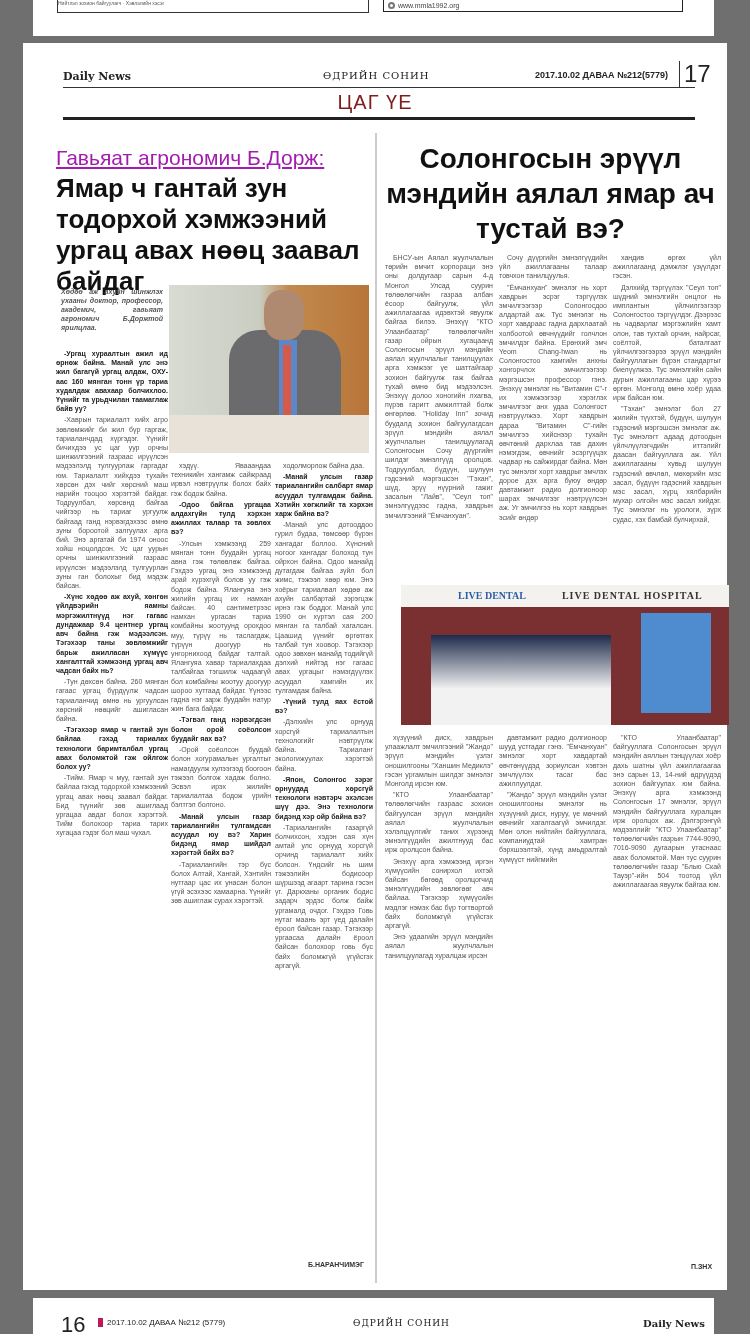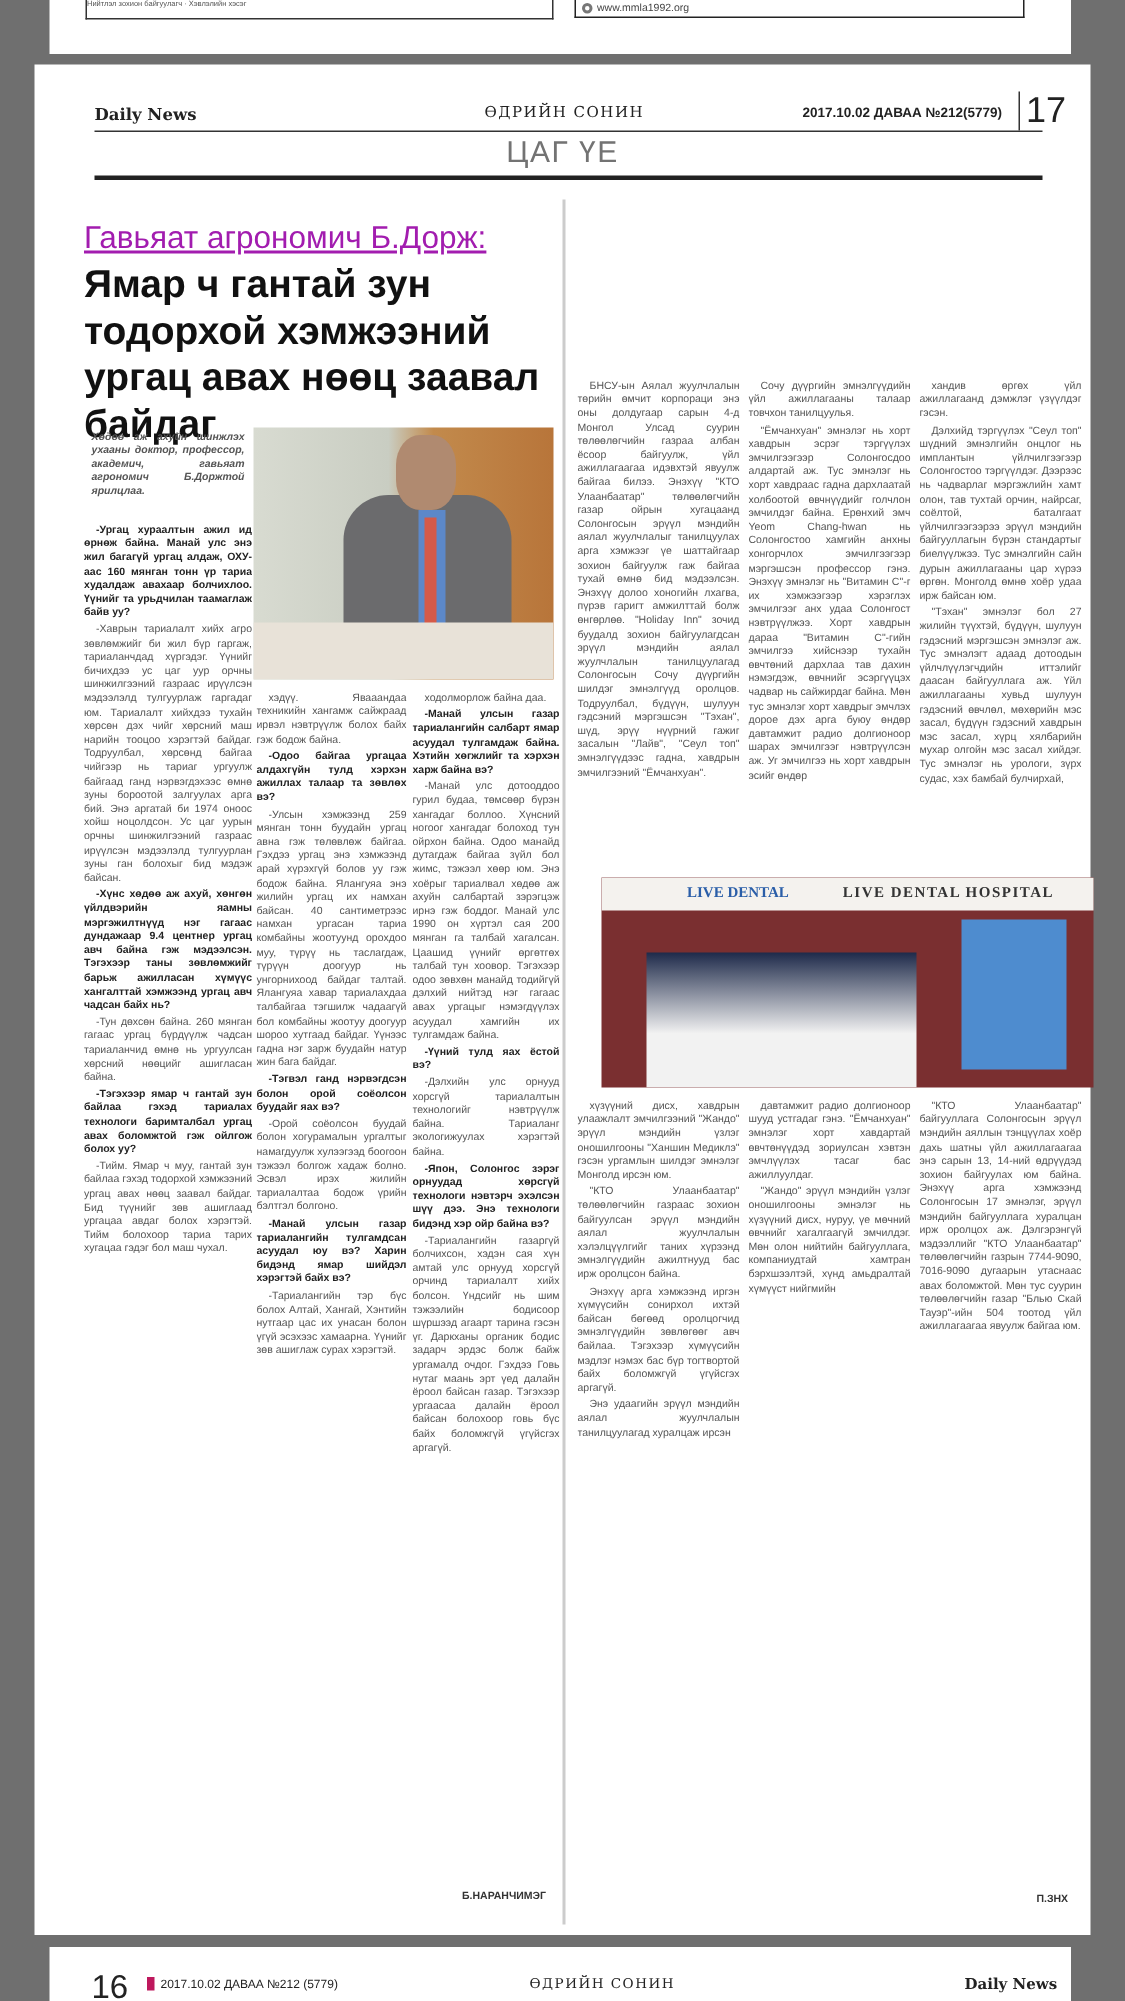--- a/index.html
+++ b/index.html
@@ -8,21 +8,21 @@
   .prev-box-l { position:absolute; left:24px; top:0; width:310px; height:12px; border:1px solid #333; border-top:none; font-size:5px; color:#555; overflow:hidden; }
   .prev-box-r { position:absolute; left:350px; top:0; width:300px; height:12px; border:1px solid #222; border-top:none; font-size:7px; color:#444; padding-left:14px; box-sizing:border-box; line-height:12px;}
   .prev-box-r .dot { position:absolute; left:4px; top:2px; width:7px; height:7px; border:2px solid #777; border-radius:50%; box-sizing:border-box; }
   .page { position:absolute; left:23px; top:43px; width:704px; height:1247px; background:#fff; }
   .next-page { position:absolute; left:33px; top:1298px; width:681px; height:40px; background:#fff; }
   .masthead { position:absolute; left:40px; top:18px; width:632px; height:26px; border-bottom:1px solid #333; }
   .mh-daily { position:absolute; left:0; top:9px; font-family:"DejaVu Serif", serif; font-weight:bold; font-size:11px; color:#222; }
   .mh-title { position:absolute; left:260px; top:9px; font-family:"DejaVu Serif", serif; font-size:10px; letter-spacing:1px; color:#222; }
   .mh-date { position:absolute; left:472px; top:9px; font-size:9px; font-weight:bold; color:#222; }
   .mh-page { position:absolute; left:616px; top:0; font-size:24px; color:#222; border-left:1px solid #333; padding-left:4px; line-height:26px; }
-  .section-title { position:absolute; left:0; top:48px; width:704px; text-align:center; font-size:20px; color:#737373; letter-spacing:1px; }
+  .section-title { position:absolute; left:0; top:48px; width:704px; text-align:center; font-size:20px; color:#7f1d1d; letter-spacing:1px; }
   .section-rule { position:absolute; left:40px; top:74px; width:632px; height:3px; background:#222; }
   .lh { position:absolute; left:33px; top:98px; width:315px; font-size:26px; font-weight:bold; line-height:31px; color:#111; }
   .lh .kicker { font-weight:normal; font-size:21px; text-decoration:underline; color:#a21caf; }
   .rh { position:absolute; left:360px; top:98px; width:335px; text-align:center; font-size:28px; font-weight:bold; line-height:35px; color:#111; }
   .vrule { position:absolute; left:352px; top:90px; width:2px; height:1150px; background:#ccc; }
   .lead { position:absolute; left:38px; top:244px; width:102px; font-size:7px; font-style:italic; font-weight:bold; color:#555; text-align:justify; line-height:9px; }
   .photo1 { position:absolute; left:146px; top:242px; width:200px; height:168px; background:linear-gradient(90deg,#d8dbd1 0%,#c9cdc2 45%,#c28a4c 60%,#b8753a 100%); overflow:hidden; }
   .photo1 .suit { position:absolute; left:60px; top:45px; width:112px; height:120px; background:#6b6b6d; border-radius:30px 30px 0 0; }
   .photo1 .head { position:absolute; left:95px; top:5px; width:40px; height:50px; background:#b08a70; border-radius:40%; }
   .photo1 .shirt { position:absolute; left:110px; top:55px; width:18px; height:100px; background:#5c88c9; }
@@ -58,20 +58,21 @@
     <span class="mh-page">17</span>
   </div>
   <div class="section-title">ЦАГ ҮЕ</div>
   <div class="section-rule"></div>
 
   <div class="lh">
     <span class="kicker">Гавьяат агрономич Б.Дорж:</span>
     <span>Ямар ч гантай зун тодорхой хэмжээний ургац авах нөөц заавал байдаг</span>
   </div>
   <div class="vrule"></div>
+  <div class="rh">Солонгосын эрүүл мэндийн аялал ямар ач тустай вэ?</div>
 
   <div class="lead">Хөдөө аж ахуйн шинжлэх ухааны доктор, профессор, академич, гавьяат агрономич Б.Доржтой ярилцлаа.</div>
   <div class="photo1">
     <div class="suit"></div>
       <div class="head"></div>
       <div class="shirt"></div>
       <div class="tie"></div>
       <div class="book"></div>
   </div>
 

